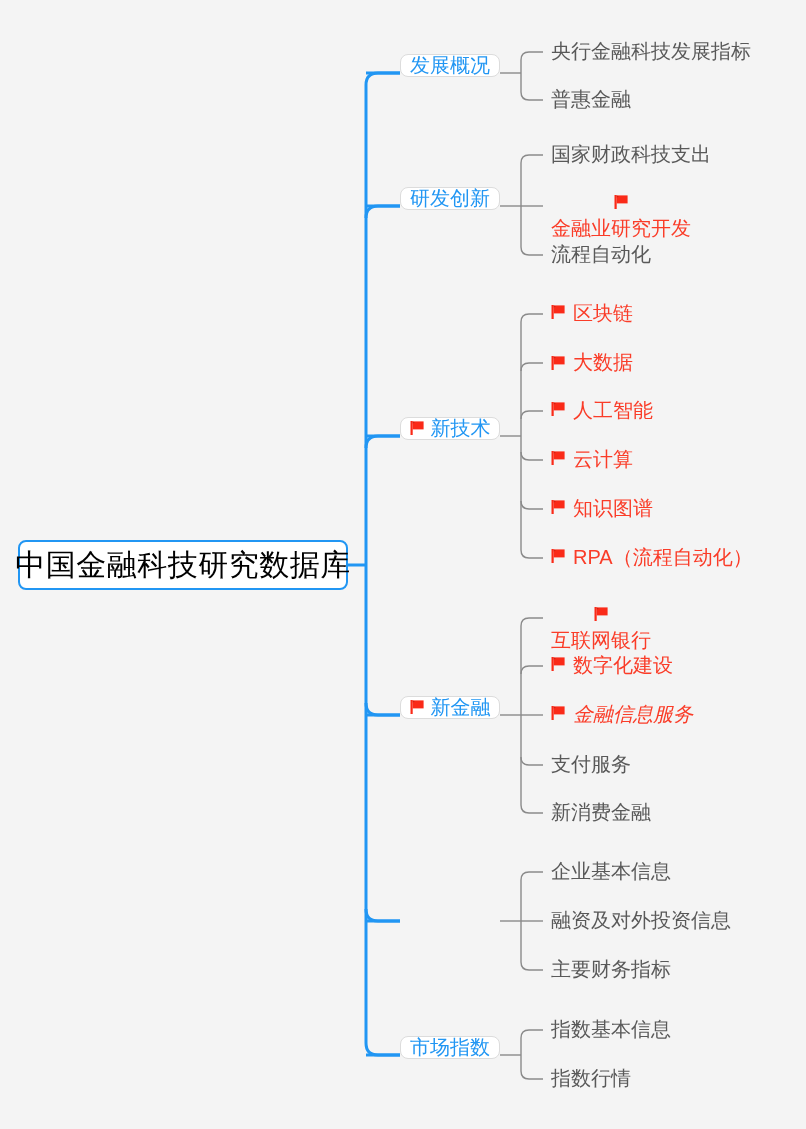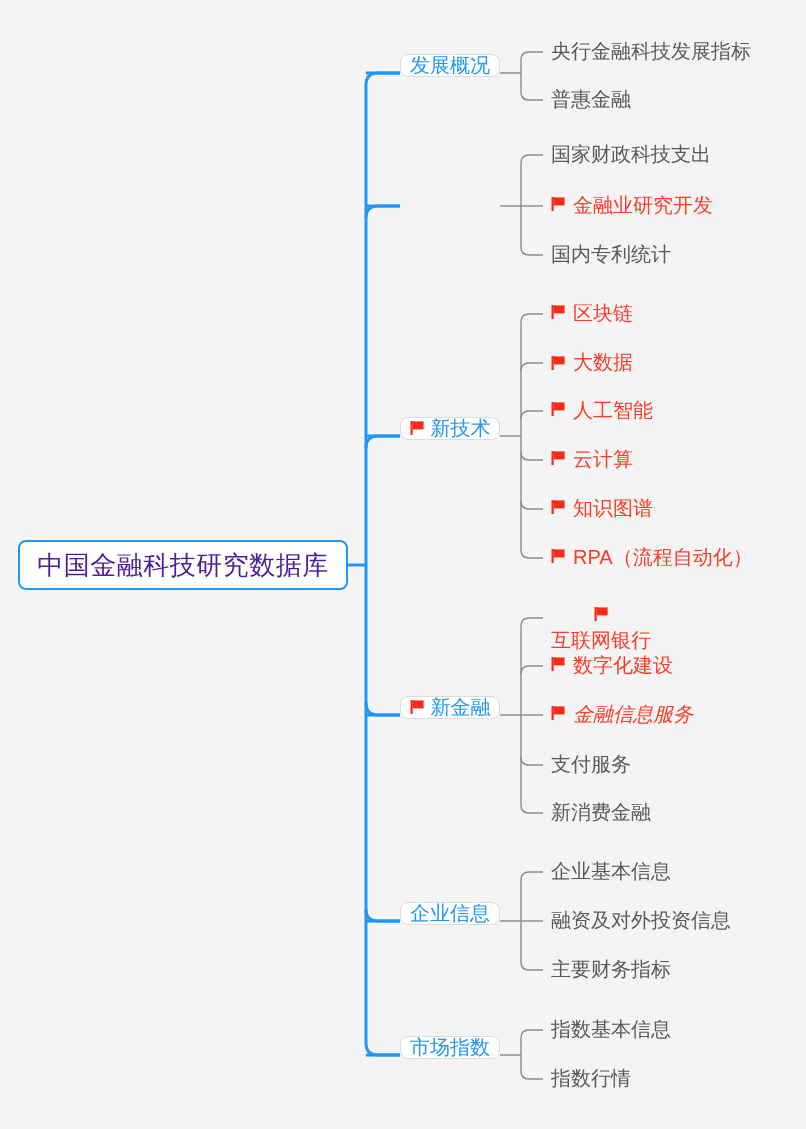--- a/index.html
+++ b/index.html
@@ -31,22 +31,22 @@
   
   .root-node {
     position: absolute;
     box-sizing: border-box;
     background: #ffffff;
     border: 2px solid #2196f3;
     border-radius: 8px;
     display: flex;
     align-items: center;
     justify-content: center;
-    color: #4c1d95;
-    font-size: 26px;
+    color: #000000;
+    font-size: 30px;
     letter-spacing: 0.5px;
     white-space: nowrap;
     padding: 0 12px;
   }
 
   
   .branch-node {
     position: absolute;
     box-sizing: border-box;
     background: #ffffff;
@@ -147,35 +147,38 @@
     </div>
     <div class="branch-node" style="left: 400px; top: 54px; width: 100px;">
       <span>发展概况</span>
     </div>
     <div class="leaf" style="left: 551px; top: 41px;">
       <span>央行金融科技发展指标</span>
     </div>
     <div class="leaf" style="left: 551px; top: 89px;">
       <span>普惠金融</span>
     </div>
+    <div class="branch-node" style="left: 400px; top: 187px; width: 100px;">
+      <span>研发创新</span>
+    </div>
     <div class="leaf" style="left: 551px; top: 144px;">
       <span>国家财政科技支出</span>
     </div>
-    <div class="leaf flagged" style="left: 551px; top: 195px;">
+    <div class="leaf flagged" style="left: 551px; top: 195px; flex-direction: column;">
       <span class="flag-icon">
         <svg width="15" height="16" viewBox="0 0 15 16" aria-hidden="true">
           <rect x="0.5" y="1" width="2.2" height="14" fill="#fa2a18"></rect>
           <path d="M2.7 1.4 H13.6 V9.4 H2.7 Z" fill="#fa2a18"></path>
           <path d="M2.7 1.4 L5.0 2.6 L2.7 3.6 Z" fill="#d41f10"></path>
         </svg>
       </span>
       <span>金融业研究开发</span>
     </div>
     <div class="leaf" style="left: 551px; top: 244px;">
-      <span>国内专利统计</span>
+      <span>流程自动化</span>
     </div>
     <div class="branch-node" style="left: 400px; top: 417px; width: 100px;">
       <span class="flag-icon">
         <svg width="15" height="16" viewBox="0 0 15 16" aria-hidden="true">
           <rect x="0.5" y="1" width="2.2" height="14" fill="#fa2a18"></rect>
           <path d="M2.7 1.4 H13.6 V9.4 H2.7 Z" fill="#fa2a18"></path>
           <path d="M2.7 1.4 L5.0 2.6 L2.7 3.6 Z" fill="#d41f10"></path>
         </svg>
       </span>
       <span>新技术</span>
@@ -279,23 +282,20 @@
         </svg>
       </span>
       <span>金融信息服务</span>
     </div>
     <div class="leaf" style="left: 551px; top: 754px;">
       <span>支付服务</span>
     </div>
     <div class="leaf" style="left: 551px; top: 802px;">
       <span>新消费金融</span>
     </div>
-    <div class="branch-node" style="left: 400px; top: 902px; width: 100px;">
-      <span>企业信息</span>
-    </div>
     <div class="leaf" style="left: 551px; top: 861px;">
       <span>企业基本信息</span>
     </div>
     <div class="leaf" style="left: 551px; top: 910px;">
       <span>融资及对外投资信息</span>
     </div>
     <div class="leaf" style="left: 551px; top: 959px;">
       <span>主要财务指标</span>
     </div>
     <div class="branch-node" style="left: 400px; top: 1036px; width: 100px;">

